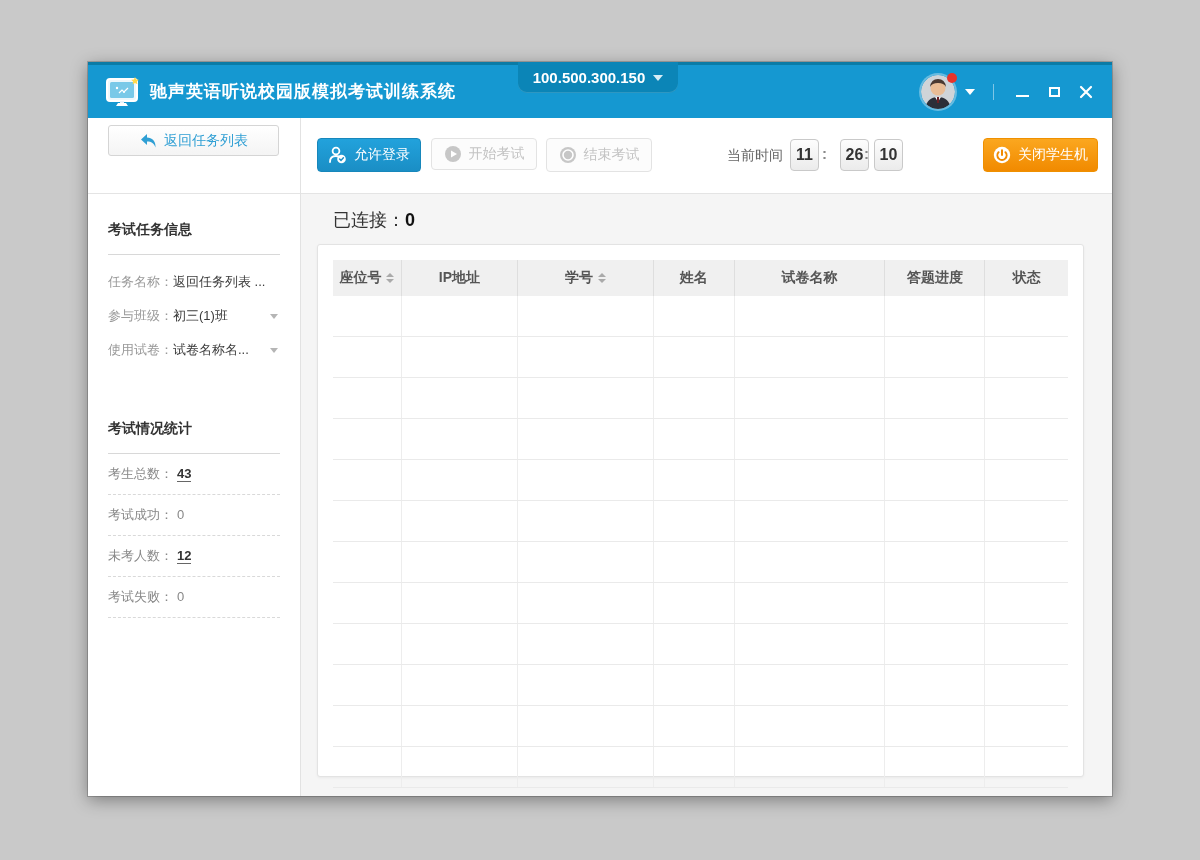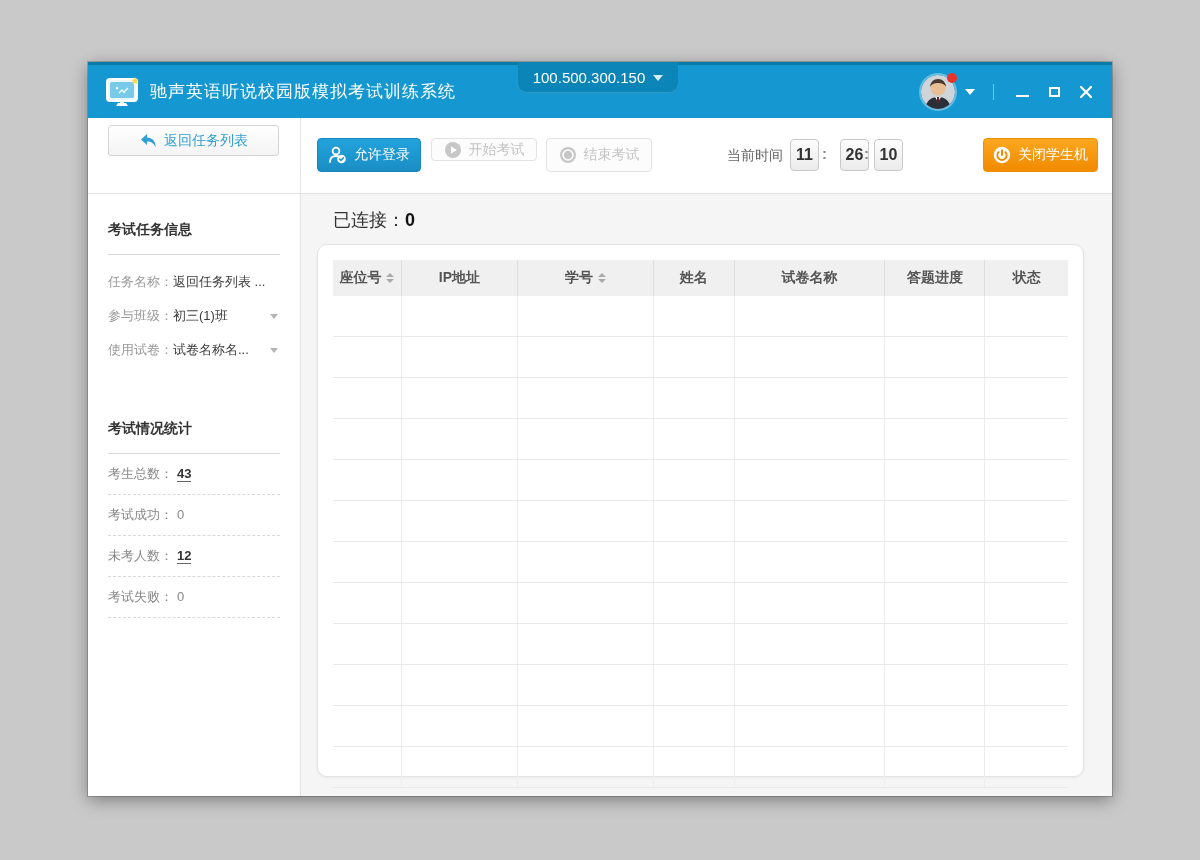--- a/index.html
+++ b/index.html
@@ -1,21 +1,21 @@
 <!DOCTYPE html>
 <html><head>
 <meta charset="utf-8">
 <style>
   html,body{margin:0;padding:0;}
   body{font-family:"Liberation Sans","DejaVu Sans",sans-serif;}
   .stage{position:relative;width:1200px;height:860px;background:#c9c9c9;overflow:hidden;}
   .window{position:absolute;left:88px;top:62px;width:1024px;height:734px;background:#fff;
           box-shadow:0 4px 16px rgba(0,0,0,.38),0 0 0 1px rgba(0,0,0,.18);}
   
-  .titlebar{position:relative;height:56px;background:#1598d1;border-top:3px solid #0a7ba6;box-sizing:border-box;}
+  .titlebar{position:relative;height:56px;background:#1598d1;border-top:3px solid #0a7ba6;box-sizing:border-box;font-weight:bold;}
   .logo{position:absolute;left:16px;top:10px;width:38px;height:34px;}
   .app-title{position:absolute;left:62px;top:0;height:53px;line-height:53px;color:#fff;font-size:17px;letter-spacing:1px;}
   .ip-badge{position:absolute;left:430px;top:-3px;width:160px;height:31px;background:#0b85b7;
             border-radius:0 0 9px 9px;color:#fff;font-size:15px;display:flex;align-items:center;
             justify-content:center;gap:8px;cursor:pointer;box-shadow:inset 0 -1px 0 rgba(255,255,255,.15);}
   .caret{width:0;height:0;border-left:5px solid transparent;border-right:5px solid transparent;border-top:6px solid #d7edf6;}
   .tb-right{position:absolute;right:0;top:0;height:53px;display:flex;align-items:center;}
   .avatar-wrap{position:relative;width:34px;height:34px;margin-right:10px;cursor:pointer;}
   .avatar-wrap svg{border-radius:50%;box-shadow:0 0 0 2px rgba(255,255,255,.35);}
   .notif-dot{position:absolute;right:-2px;top:-2px;width:10px;height:10px;border-radius:50%;background:#e7342a;}
@@ -27,21 +27,21 @@
   .max-glyph{width:11px;height:10px;border:2px solid #fff;box-sizing:border-box;}
   
   .toolbar{position:relative;height:76px;background:#fff;border-bottom:1px solid #e4e4e4;box-sizing:border-box;}
   .btn{box-sizing:border-box;display:flex;align-items:center;justify-content:center;gap:7px;border-radius:4px;
        font-size:14px;cursor:pointer;position:absolute;}
   .btn-back{left:20px;top:7px;width:171px;height:31px;background:linear-gradient(#ffffff,#f4f4f4);
             border:1px solid #d5d5d5;border-radius:3px;color:#2f9fd4;}
   .btn-primary{left:229px;top:20px;width:104px;height:34px;background:linear-gradient(#22a2dc,#1a8ec5);
                border:1px solid #1787bb;color:#fff;}
   .btn-disabled{background:#fcfcfc;border:1px solid #e3e3e3;color:#c3c3c3;cursor:default;}
-  .btn-start{left:343px;top:20px;width:106px;height:23px;}
+  .btn-start{left:343px;top:20px;width:106px;height:32px;}
   .btn-end{left:458px;top:20px;width:106px;height:34px;}
   .btn-orange{left:895px;top:20px;width:115px;height:34px;background:linear-gradient(#fba71f,#f18a00);
               border:1px solid #ef9000;color:#fff;}
   .time-label{position:absolute;left:639px;top:29px;font-size:14px;color:#666;}
   .time-box{position:absolute;top:21px;width:29px;height:32px;box-sizing:border-box;border:1px solid #c9c9c9;border-radius:4px;
             background:linear-gradient(#fdfdfd,#ebebeb);font-size:16px;font-weight:bold;color:#333;
             display:flex;align-items:center;justify-content:center;}
   .time-colon{position:absolute;top:27px;font-size:15px;font-weight:bold;color:#888;}
   .v-divider{position:absolute;left:212px;top:56px;bottom:0;width:1px;background:#e2e2e2;z-index:5;}
   
@@ -55,21 +55,21 @@
   .row-caret{position:absolute;right:2px;top:15px;border-top-color:#b5b5b5;border-left-width:4px;border-right-width:4px;border-top-width:5px;}
   .stats-h{margin-top:26px;}
   .stat-row{height:40px;line-height:40px;font-size:13px;border-bottom:1px dashed #d9d9d9;}
   .stat-row .lbl{color:#888;}
   .stat-row .val{color:#888;margin-left:4px;}
   .stat-row .val.em{color:#333;font-weight:bold;border-bottom:1px solid #666;cursor:pointer;}
   .main{flex:1;position:relative;background:#f5f5f5;}
   .connected{position:absolute;left:33px;top:14px;font-size:18px;color:#333;}
   .connected b{color:#111;}
   .panel{position:absolute;left:17px;top:50px;width:767px;height:533px;box-sizing:border-box;background:#fff;
-         border:1px solid #e3e3e3;border-radius:10px;box-shadow:0 1px 3px rgba(0,0,0,.05);padding:15px;}
+         border:1px solid #e3e3e3;border-radius:3px;box-shadow:0 1px 3px rgba(0,0,0,.05);padding:15px;}
   table.grid{width:100%;border-collapse:collapse;table-layout:fixed;}
   table.grid th{height:34px;background:#f0f0f0;font-size:14px;font-weight:bold;color:#555;border-right:1px solid #dedede;}
   table.grid th:last-child{border-right:none;}
   table.grid td{height:38px;border-bottom:1px solid #eaeaea;border-right:1px solid #ededed;}
   table.grid td:last-child{border-right:none;}
   .th-inner{display:inline-flex;align-items:center;gap:5px;}
   .sort-ic{display:inline-flex;flex-direction:column;gap:2px;}
   .sort-ic i{display:block;width:0;height:0;border-left:4px solid transparent;border-right:4px solid transparent;}
   .sort-up{border-bottom:4px solid #aaa;}
   .sort-dn{border-top:4px solid #aaa;}

